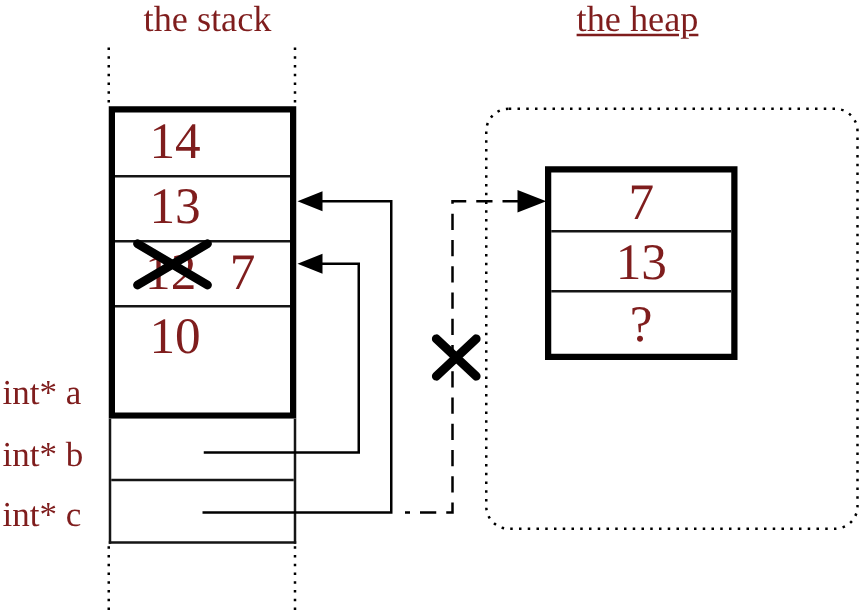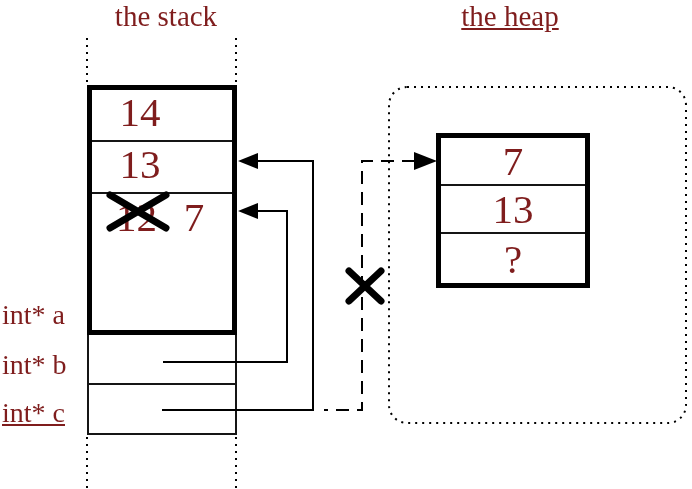--- a/index.html
+++ b/index.html
@@ -51,21 +51,21 @@
   }
   .vrow { height:50px; border-bottom:2px solid #151515; }
   .vrow:last-child { height:48px; border-bottom:none; }
 
   .var-label {
     position:absolute; left:2px; width:64px;
     font-size:28px; line-height:30px; white-space:nowrap;
   }
   .label-a { top:300px; }
   .label-b { top:350px; }
-  .label-c { top:398px;text-decoration:underline; }
+  .label-c { top:398px; }
 
   
   .heap-box {
     position:absolute; left:436px; top:133px;
     width:154px; height:155px;
     border:5px solid #000; background:#fff;
   }
   .hrow {
     height:48px; border-bottom:2px solid #151515;
     display:flex; align-items:center; justify-content:center;
@@ -90,20 +90,23 @@
   <div class="stack-box">
     <div class="srow">
       <span class="cellnum">14</span>
     </div>
     <div class="srow">
       <span class="cellnum">13</span>
     </div>
     <div class="srow">
       <span class="old-val">12</span>
       <span class="new-val">7</span>
+    </div>
+    <div class="srow">
+      <span class="cellnum">10</span>
     </div>
   </div>
 
   <div class="vars-box">
     <div class="vrow"></div>
     <div class="vrow"></div>
   </div>
 
   <div class="var-label label-a">int* a</div>
   <div class="var-label label-b">int* b</div>

